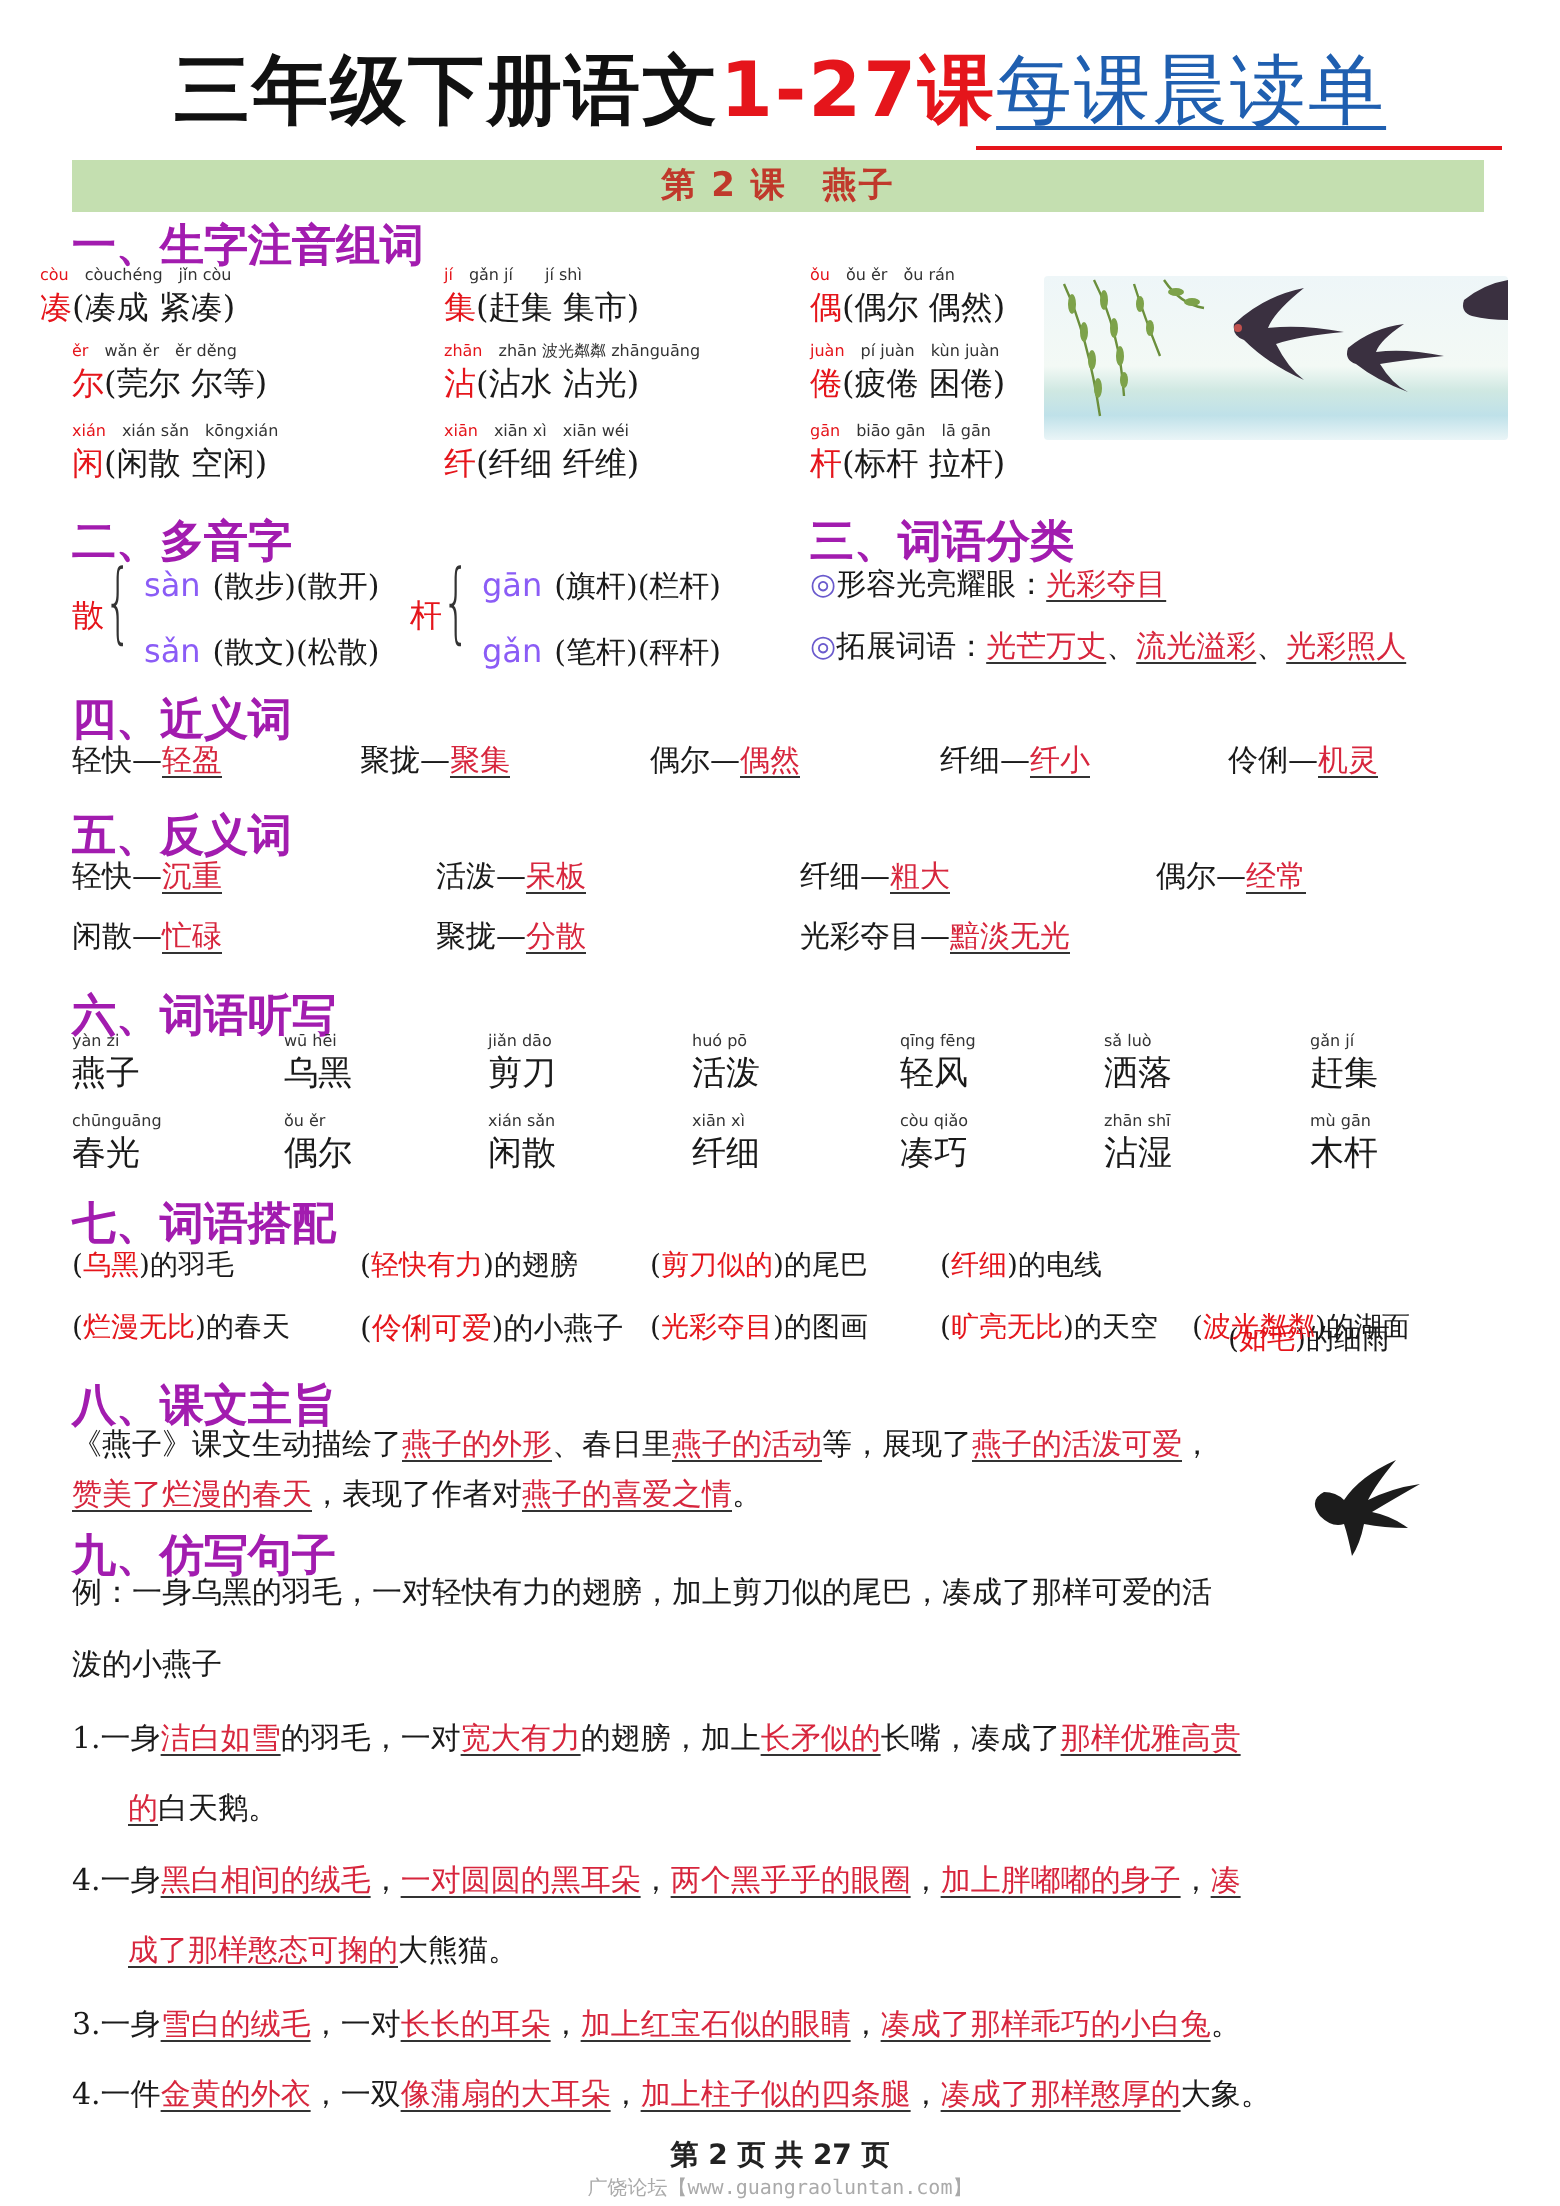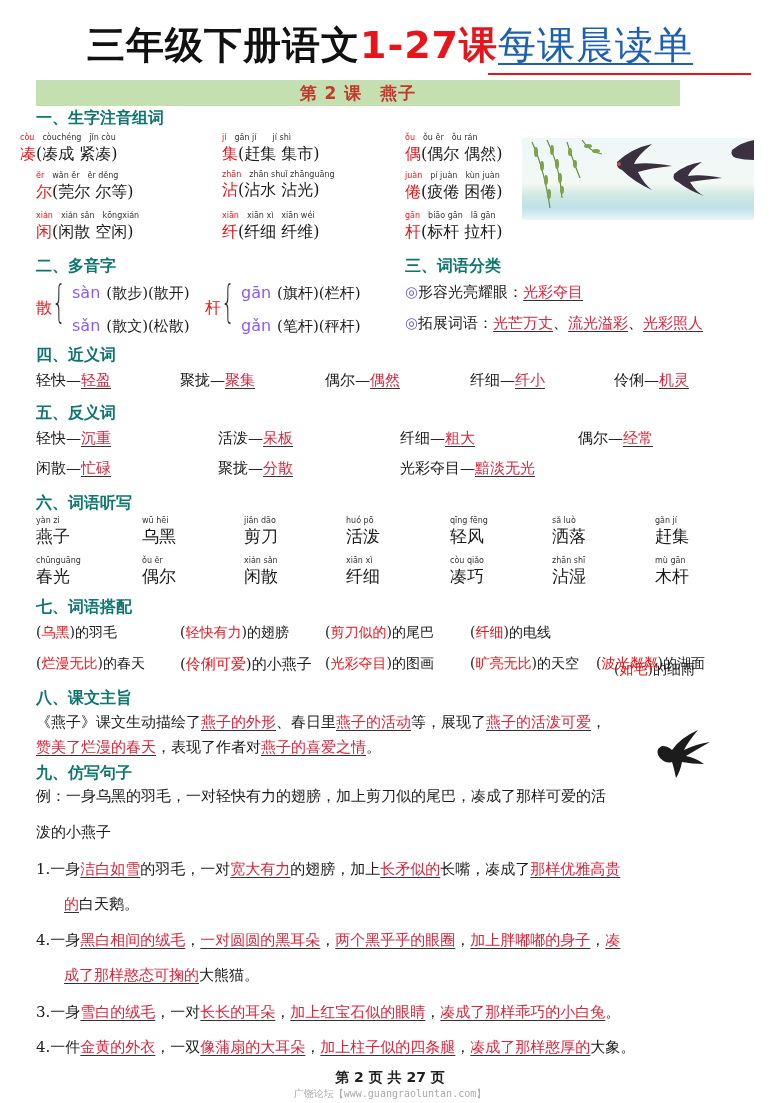--- a/index.html
+++ b/index.html
@@ -3,22 +3,22 @@
 <meta charset="utf-8">
 <style>
   * { margin: 0; padding: 0; box-sizing: border-box; }
   body { width: 780px; height: 1103px; background: #ffffff; font-family: "DejaVu Serif", "Liberation Serif", serif; color: #1a1a1a; position: relative; overflow: hidden; }
   .abs { position: absolute; }
   .title { left: 0; top: 20px; width: 780px; text-align: center; font-family: "DejaVu Sans", sans-serif; font-weight: bold; font-size: 38px; letter-spacing: 1px; white-space: nowrap; }
   .title .t-black { color: #111; }
   .title .t-red { color: #e5151b; }
   .title .t-blue { color: #1f5fb0; font-weight: normal; text-decoration: underline; text-decoration-thickness: 2px; text-underline-offset: 5px; }
   .title-redline { left: 488px; top: 73px; width: 263px; height: 2px; background: #e5151b; }
-  .banner { left: 36px; top: 80px; width: 644px; height: 26px; background: #c4dfb0; text-align: center; font-family: "DejaVu Sans", sans-serif; font-weight: bold; font-size: 17px; line-height: 26px; color: #c0392b; letter-spacing: 1px; }
-  .h { font-family: Liberation Serif, serif; font-weight: bold; font-size: 16px; color: #0f766e; white-space: nowrap; }
+  .banner { left: 36px; top: 80px; width: 706px; height: 26px; background: #c4dfb0; text-align: center; font-family: "DejaVu Sans", sans-serif; font-weight: bold; font-size: 17px; line-height: 26px; color: #c0392b; letter-spacing: 1px; }
+  .h { font-family: Liberation Serif, serif; font-weight: bold; font-size: 22px; color: #a21caf; white-space: nowrap; }
   .py { font-family: "DejaVu Sans", sans-serif; font-size: 8px; color: #333; white-space: nowrap; }
   .py .r { color: #e5151b; }
   .word-row { font-size: 16px; white-space: nowrap; }
   .red { color: #e5151b; }
   .ul { color: #d7263d; text-decoration: underline; text-decoration-color: #333; text-underline-offset: 3px; }
   .txt { font-size: 15px; white-space: nowrap; }
   .brace { font-family: "DejaVu Sans", sans-serif; font-size: 44px; font-weight: 100; color: #333; line-height: 1; }
   .pinyin-blue { font-family: "DejaVu Sans", sans-serif; color: #8b5cf6; font-size: 16px; }
   .bullet { color: #6a5acd; }
   .img-birds { left: 522px; top: 138px; width: 232px; height: 82px; background: linear-gradient(#eef6f8 0%, #f3f9f5 55%, #cfe8e2 70%, #bfe1e9 85%, #eaf5f7 100%); border-radius: 2px; overflow: hidden; }
@@ -49,21 +49,21 @@
     </div>
     <div class="abs" style="left:405px; top:132px;">
       <div class="py"><span class="r">ǒu</span><span style="margin-left:8px;">ǒu ěr　ǒu rán</span></div>
       <div class="word-row" style="margin-top:1px;"><span class="red">偶</span><span>(偶尔 偶然)</span></div>
     </div>
     <div class="abs" style="left:36px; top:170px;">
       <div class="py"><span class="r">ěr</span><span style="margin-left:8px;">wǎn ěr　ěr děng</span></div>
       <div class="word-row" style="margin-top:1px;"><span class="red">尔</span><span>(莞尔 尔等)</span></div>
     </div>
     <div class="abs" style="left:222px; top:170px;">
-      <div class="py"><span class="r">zhān</span><span style="margin-left:8px;">zhān shuǐ zhānguāng</span></div>
+      <div class="py"><span class="r">zhān</span><span style="margin-left:8px;">zhān 波光粼粼 zhānguāng</span></div>
       <div class="word-row" style="margin-top:1px;"><span class="red">沾</span><span>(沾水 沾光)</span></div>
     </div>
     <div class="abs" style="left:405px; top:170px;">
       <div class="py"><span class="r">juàn</span><span style="margin-left:8px;margin-top:16px;">pí juàn　kùn juàn</span></div>
       <div class="word-row" style="margin-top:1px;"><span class="red">倦</span><span>(疲倦 困倦)</span></div>
     </div>
     <div class="abs" style="left:36px; top:210px;">
       <div class="py"><span class="r">xián</span><span style="margin-left:8px;">xián sǎn　kōngxián</span></div>
       <div class="word-row" style="margin-top:1px;"><span class="red">闲</span><span>(闲散 空闲)</span></div>
     </div>

